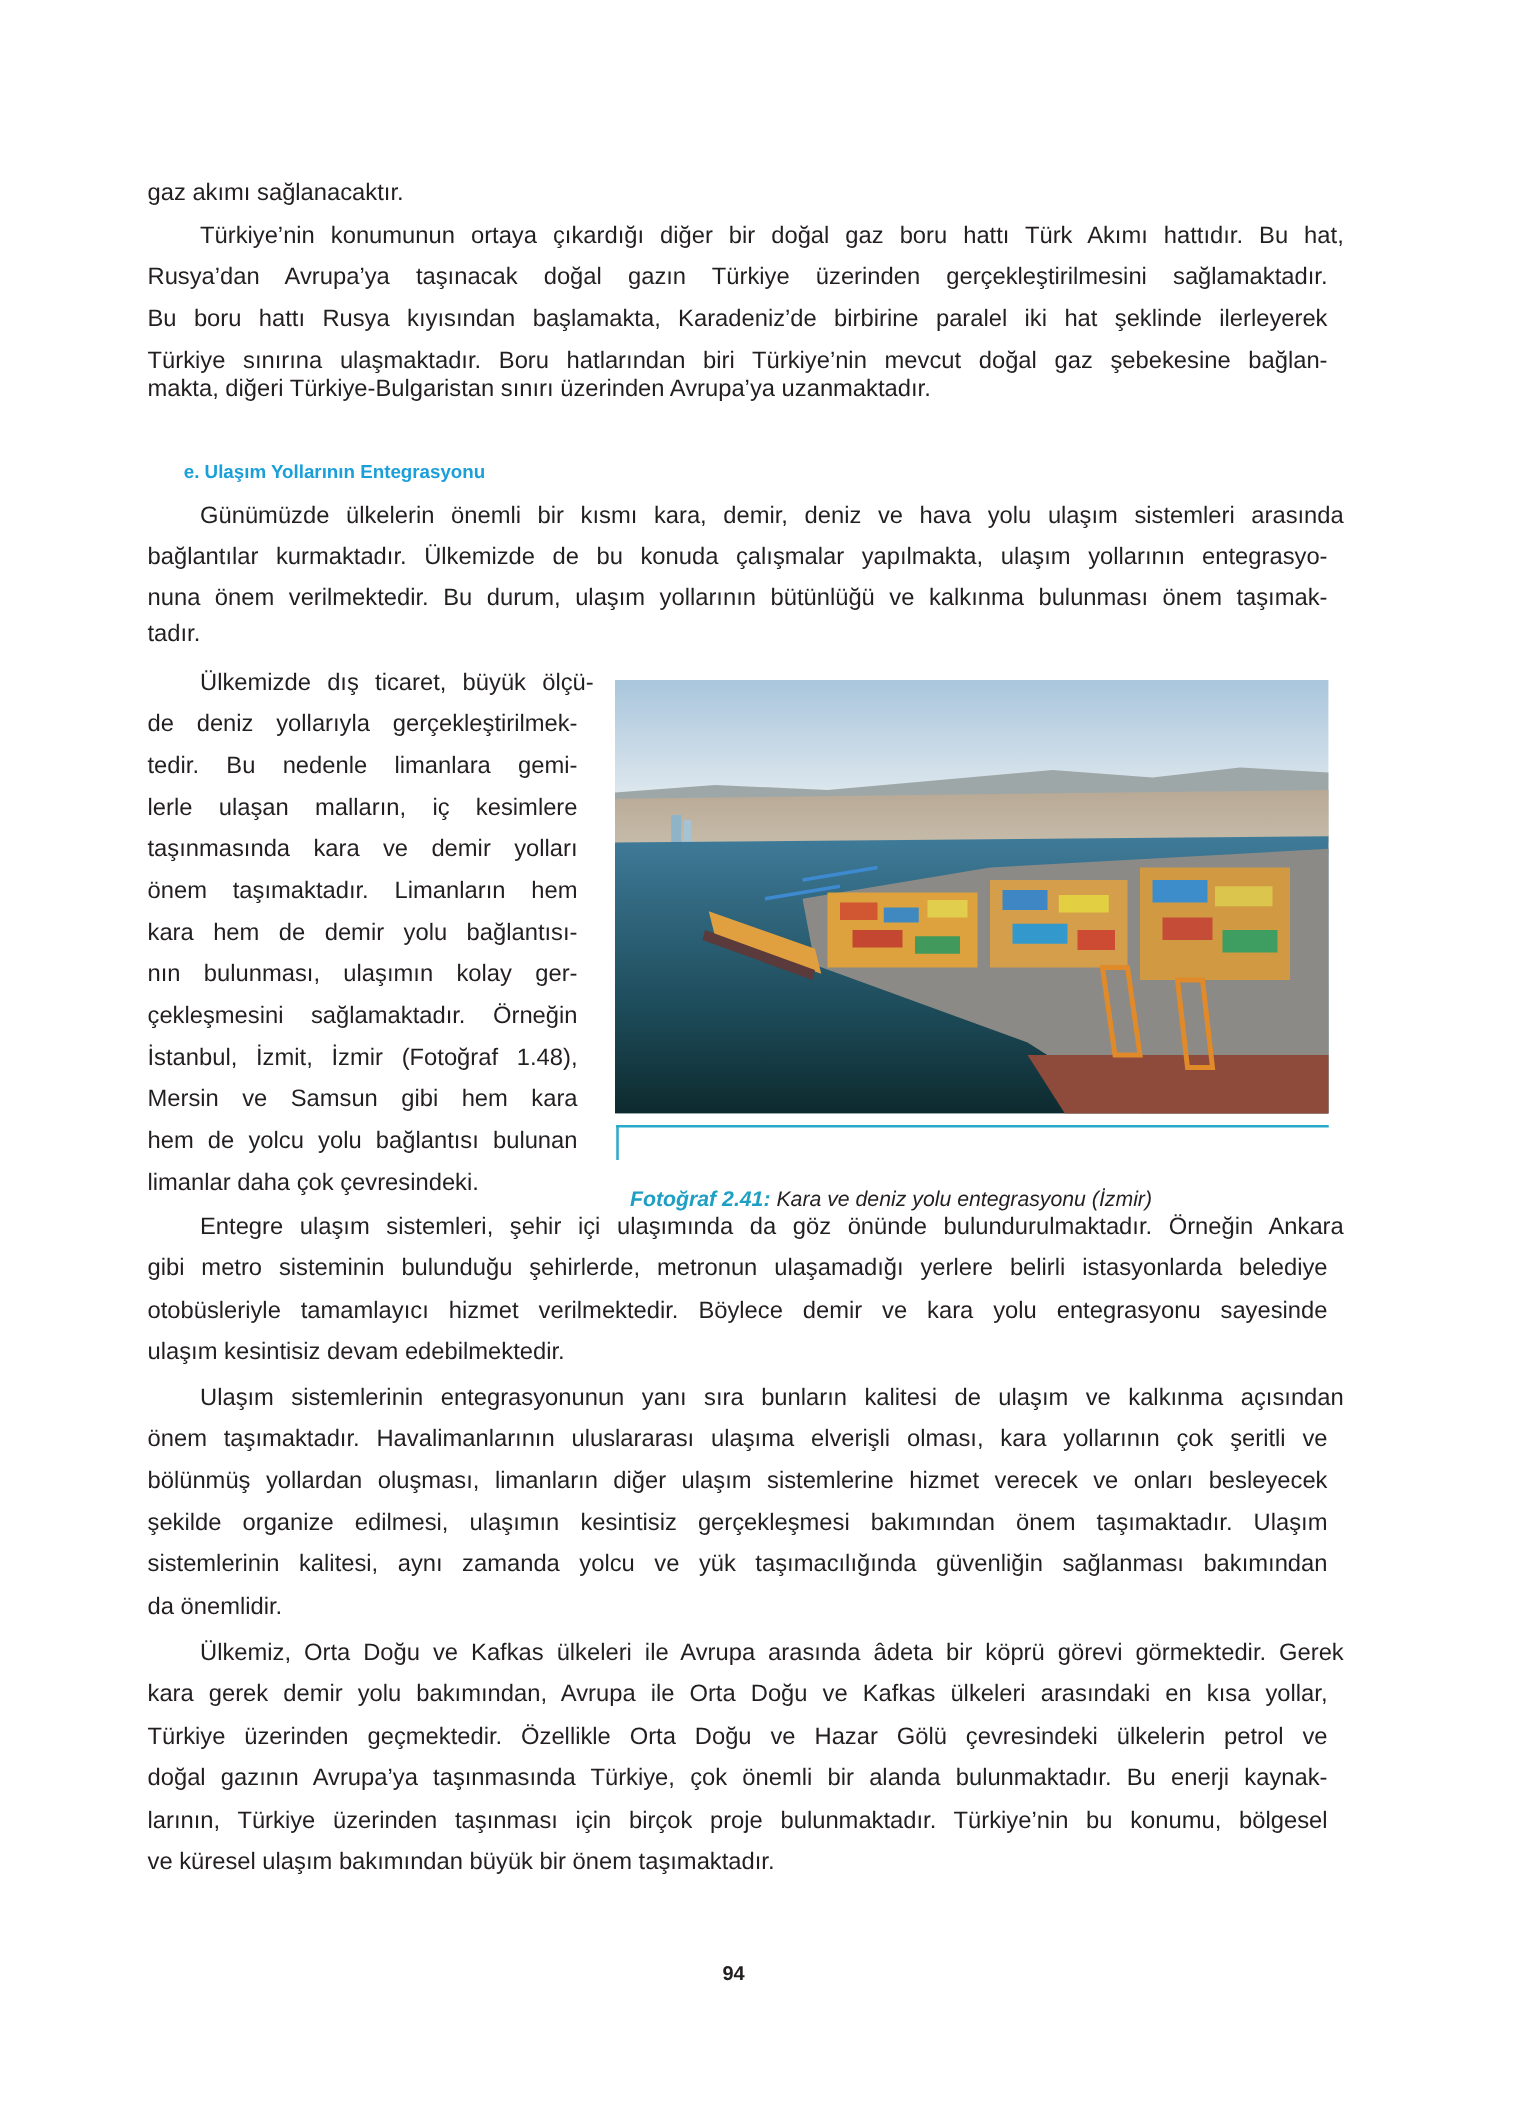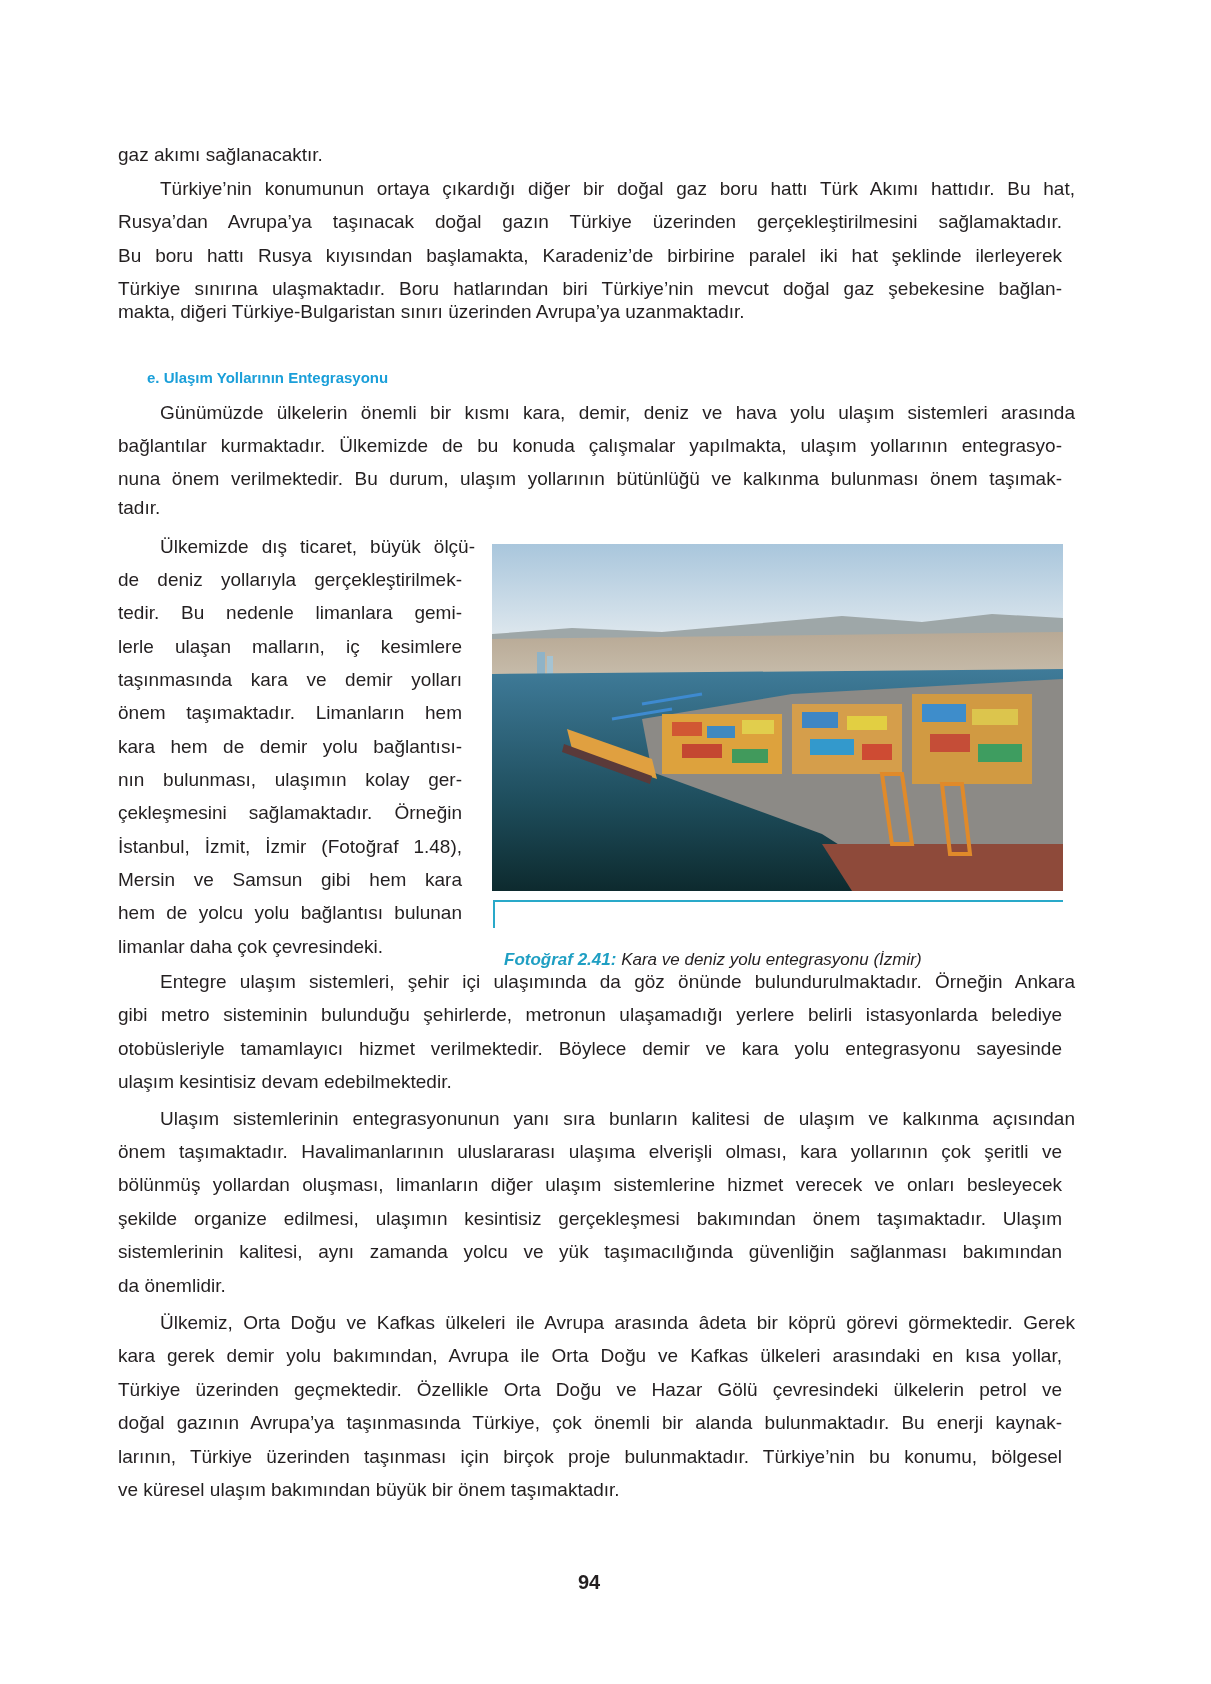--- a/index.html
+++ b/index.html
@@ -13,21 +13,21 @@
   .col.indent { width:315px; }
   .heading { position:absolute; left:147px; top:366px; font-size:15px; font-weight:bold;
              color:#1a9fd9; line-height:24px; }
   .photo { position:absolute; left:492px; top:544px; width:571px; height:347px; overflow:hidden; }
   .photo svg { display:block; }
   .caption { position:absolute; left:493px; top:900px; width:570px; height:28px;
              border-top:2px solid #29a9c9; border-left:2px solid #29a9c9; box-sizing:border-box; }
   .caption-text { position:absolute; left:9px; top:4px; font-size:17px; font-style:italic; white-space:nowrap;margin-top:44px; }
   .caption-label { color:#1f9fc3; font-weight:bold; }
   .caption-body { color:#231f20; }
-  .page-number { position:absolute; left:578px; top:1571px; font-size:20px; font-weight:bold; color:#231f20; }
+  .page-number { position:absolute; left:578px; top:1571px; font-size:16px; font-weight:bold; color:#231f20; }
 </style>
 </head>
 <body>
 
 <div class="line last" style="top:143px">gaz akımı sağlanacaktır.</div>
 
 <div>
   <div class="line indent" style="top:177px">Türkiye’nin konumunun ortaya çıkardığı diğer bir doğal gaz boru hattı Türk Akımı hattıdır.  Bu hat,</div>
   <div class="line" style="top:210px">Rusya’dan Avrupa’ya taşınacak doğal gazın Türkiye üzerinden gerçekleştirilmesini sağlamaktadır.</div>
   <div class="line" style="top:244px">Bu boru hattı Rusya kıyısından başlamakta, Karadeniz’de birbirine paralel iki hat şeklinde ilerleyerek</div>

